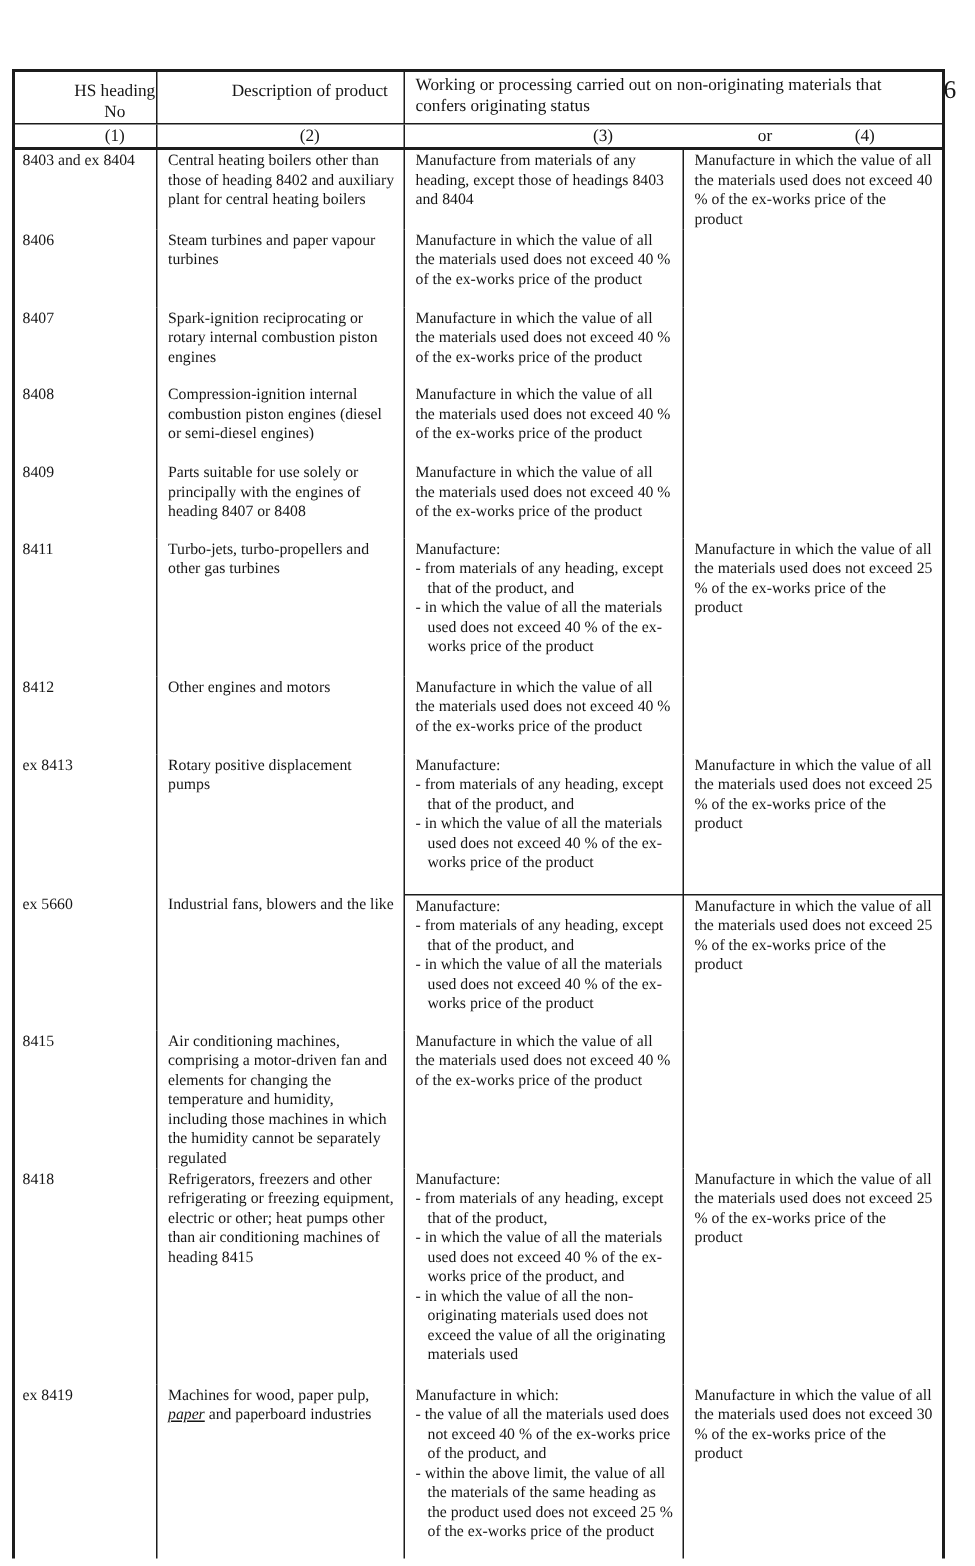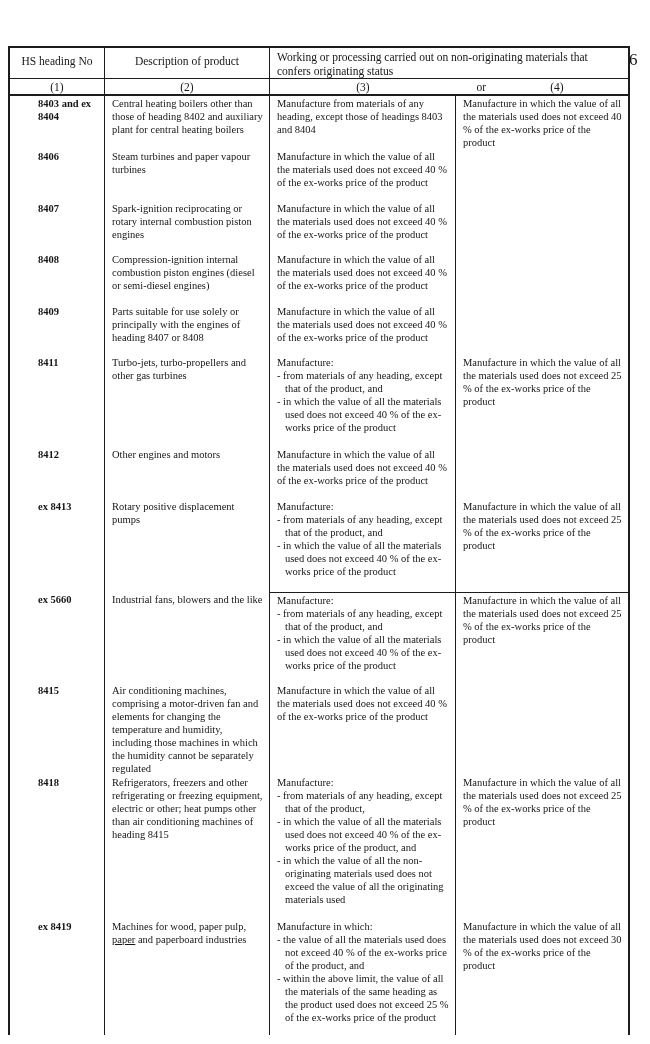--- a/index.html
+++ b/index.html
@@ -14,41 +14,41 @@
     font-size:17px; letter-spacing:0.5px;margin-top:44px;
   }
   .tbl {
     position:absolute; left:8px; top:46px; width:622px;
     border:2.5px solid #1c1c1c; border-bottom:0;
     box-sizing:border-box; background:#fff;
   }
   .hrow1, .hrow2 { display:grid; grid-template-columns:95px 165px 1fr; }
   .hrow1 { border-bottom:1.5px solid #1c1c1c; }
   .hrow2 { border-bottom:2.5px solid #1c1c1c; }
-  .hc { border-right:1.5px solid #1c1c1c; box-sizing:border-box; font-size:11.5px; line-height:14px; }
+  .hc { border-right:1.5px solid #1c1c1c; box-sizing:border-box; font-size:11.5px; line-height:14px;padding-left:39px; }
   .hc:last-child { border-right:0; }
   .hc1, .hc2 { text-align:center; padding-top:6px; min-height:29px; }
   .hc3 { padding:2px 6px 0 7px; min-height:29px; }
   .hn { text-align:center; padding-top:1px; min-height:14px; }
   .n34 { display:flex; padding-top:1px; min-height:14px; }
   .n3 { width:186px; text-align:center; }
-  .orx { width:30px; text-align:right; }
+  .orx { width:30px; text-align:center; }
   .n4 { flex:1; text-align:center; }
 
   .data { display:grid; grid-template-columns:95px 165px 186px 1fr; }
   .cell {
     border-right:1.5px solid #1c1c1c; box-sizing:border-box;
     font-size:10.5px; line-height:13px; padding:1px 5px 0 7px;
   }
-  .c1 { padding-left:28px;font-weight:bold; }
+  .c1 { padding-left:5px; }
   .c4 { border-right:0; }
   .p { margin:0; }
   .b { padding-left:8px; text-indent:-8px; }
   .tb { border-top:1.5px solid #1c1c1c; }
-  .u { text-decoration:underline; }
+  .u { text-decoration:underline;font-style:italic; }
   .mh52{min-height:52px} .mh51{min-height:51px} .mh92{min-height:92px}
   .mh93{min-height:93px} .mh91{min-height:91px} .mh89{min-height:89px}
   .mh144{min-height:144px} .mh116{min-height:116px}
 </style>
 </head>
 <body>
 
 <div class="pageno">36</div>
 
 <div class="tbl">

